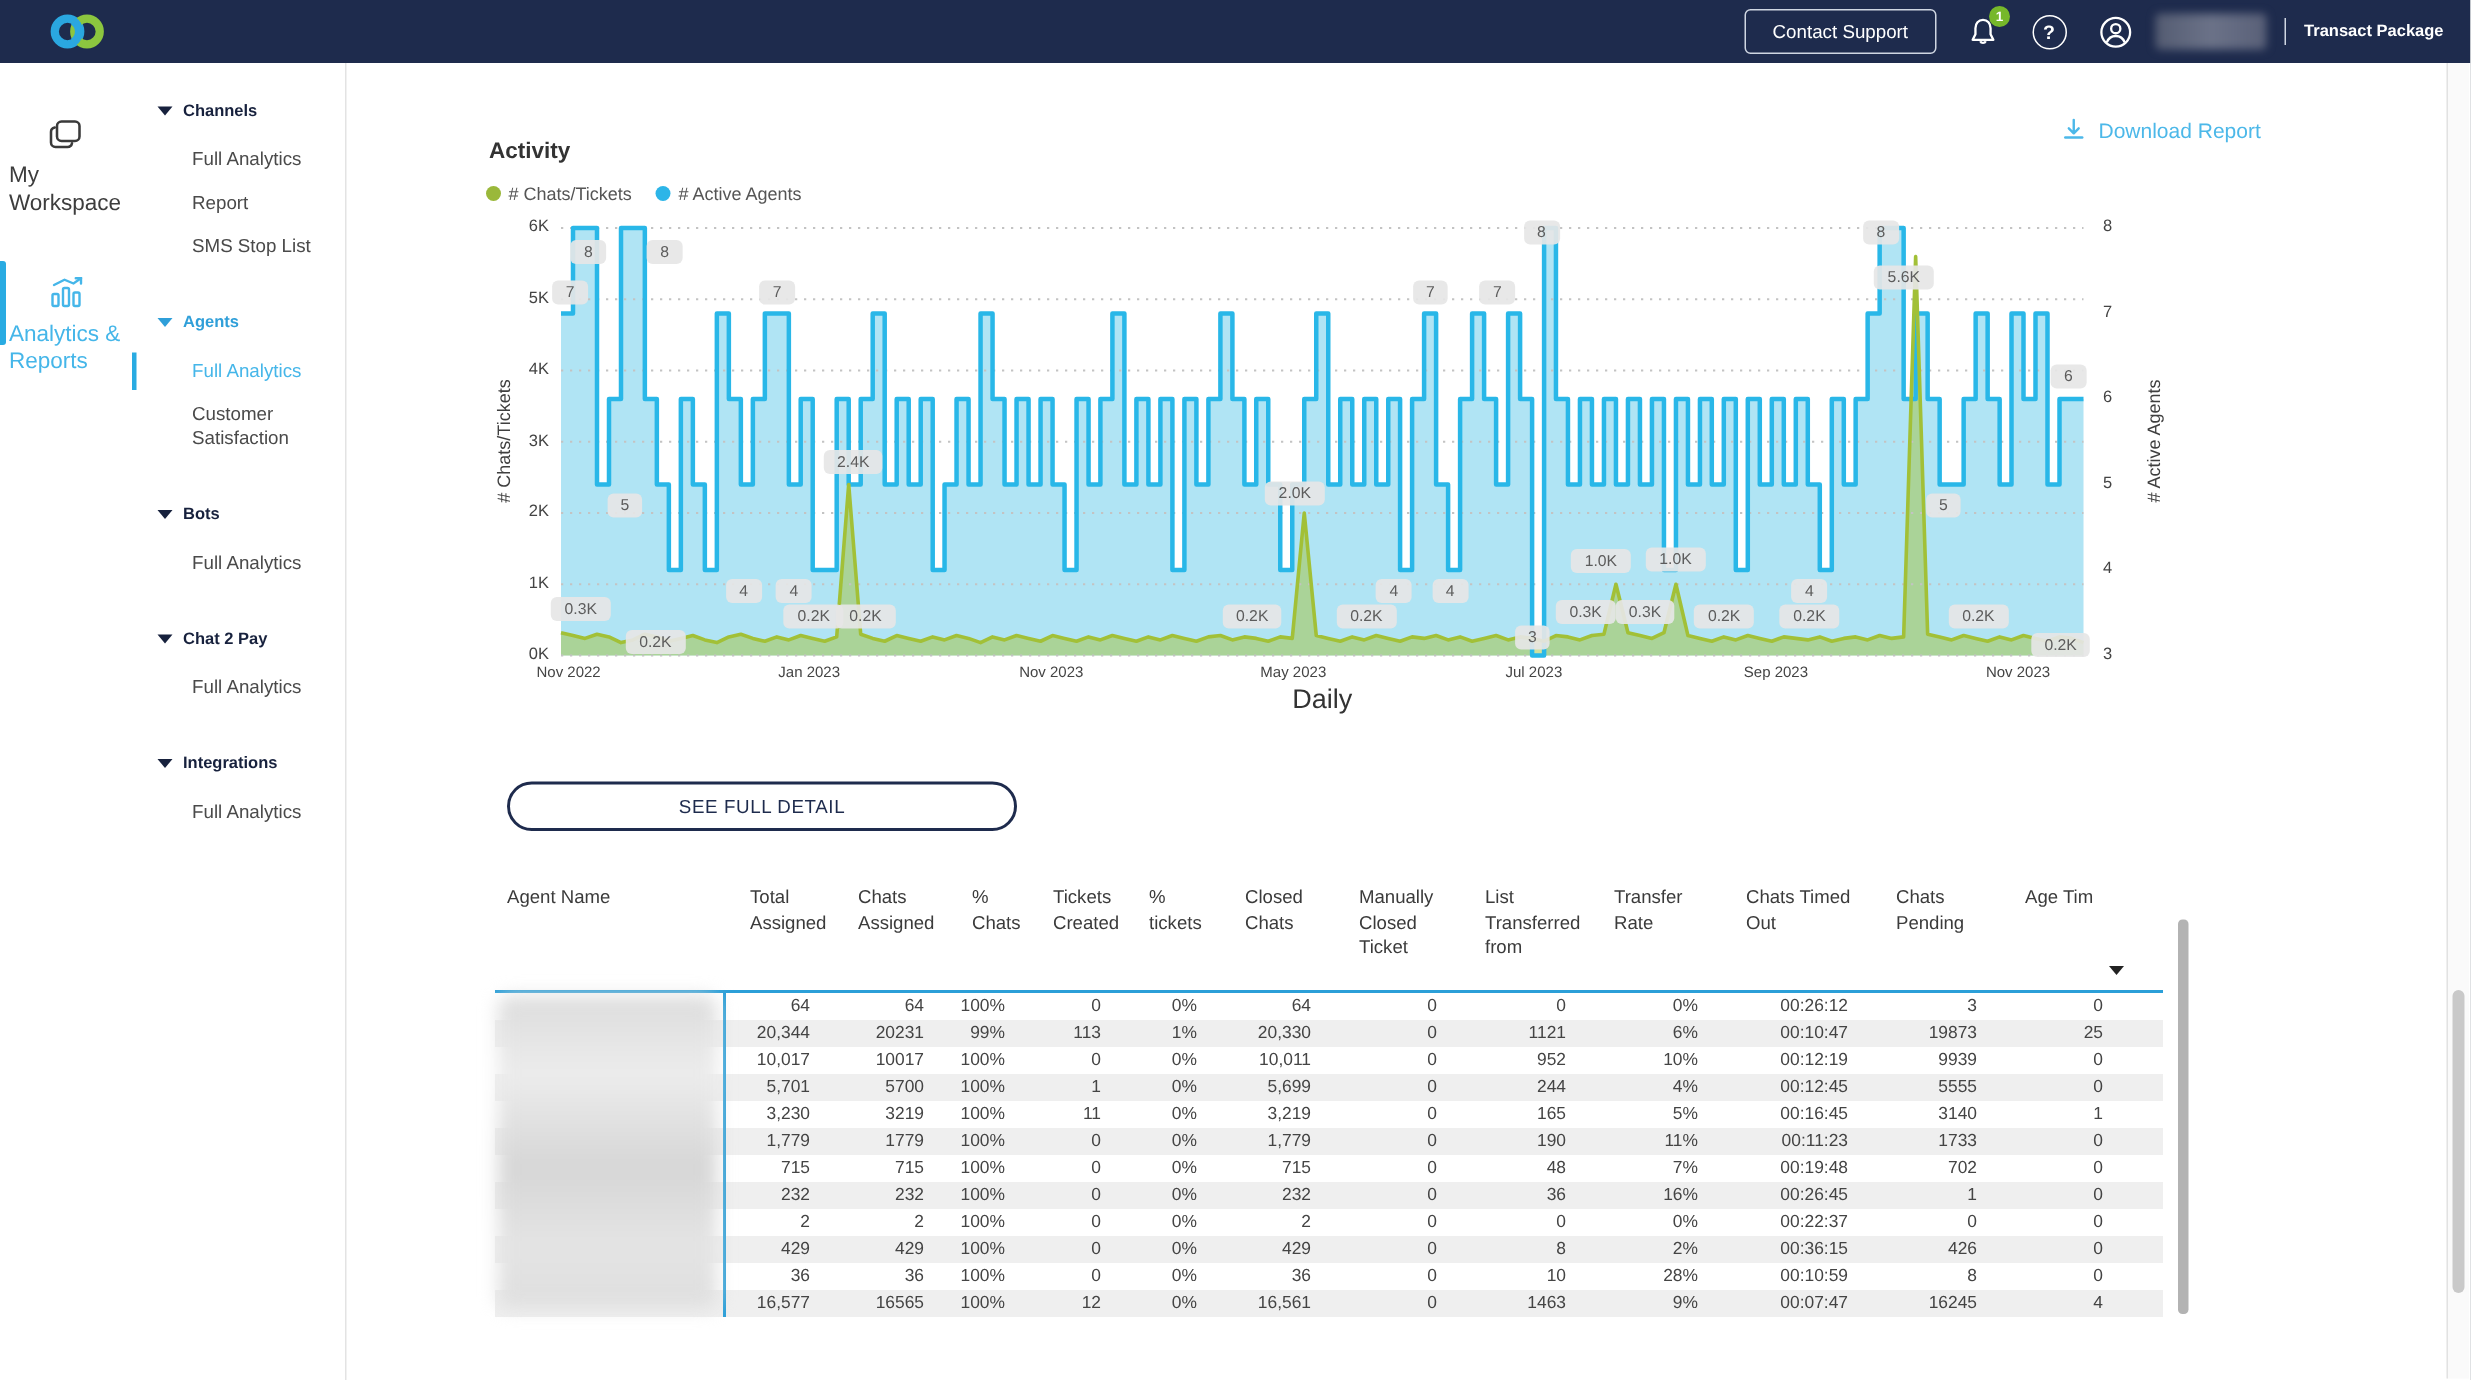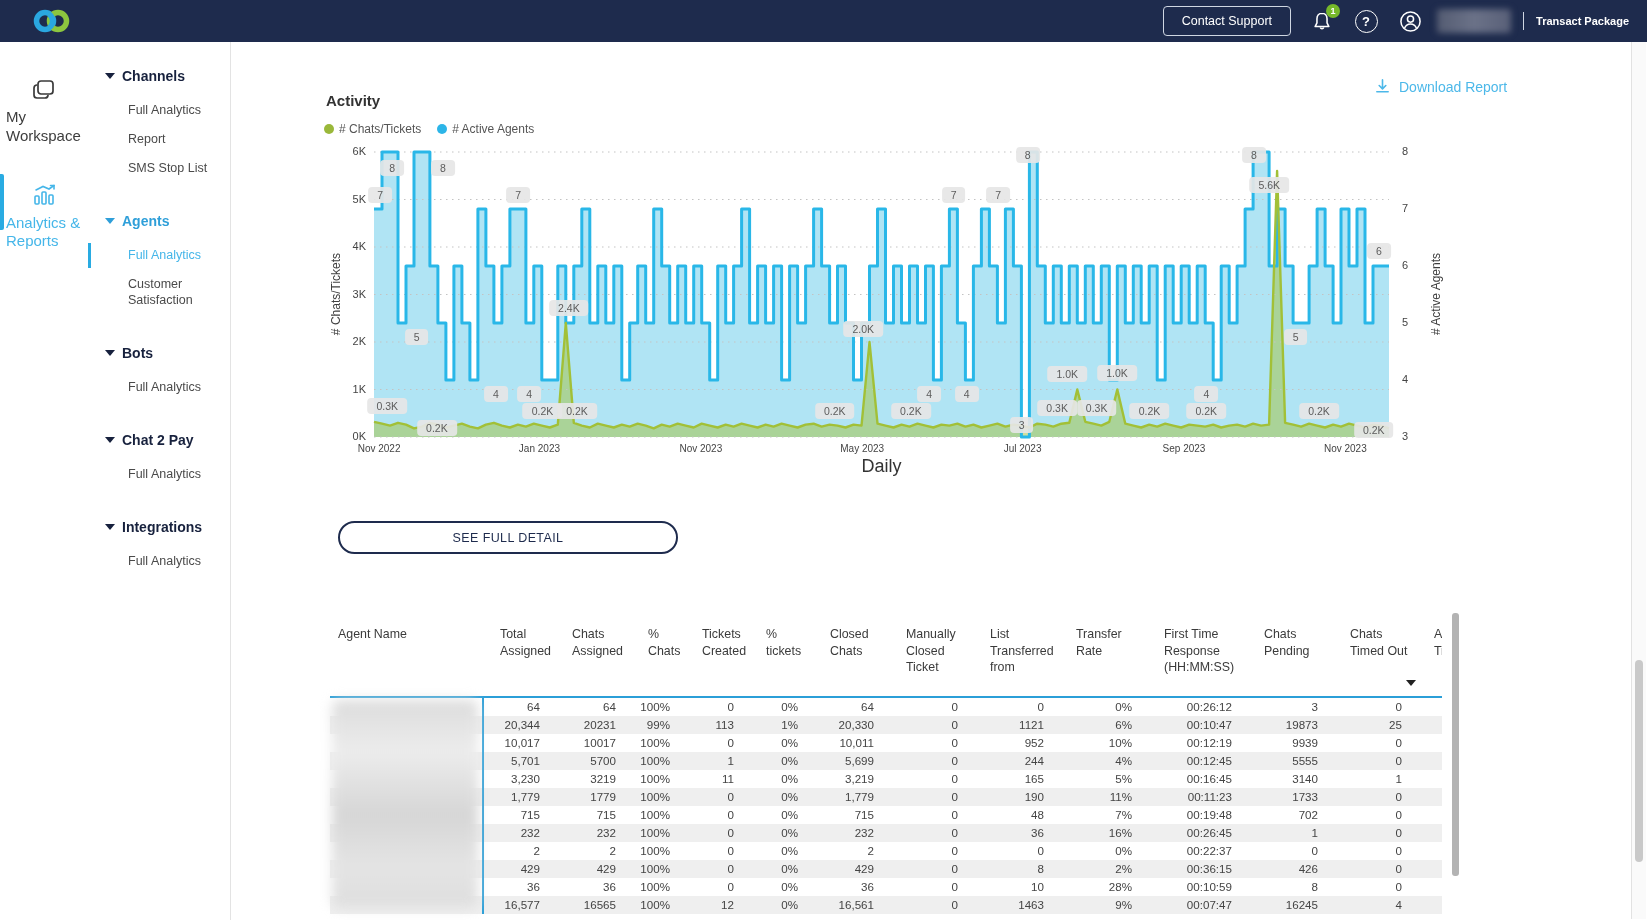--- a/index.html
+++ b/index.html
@@ -28,21 +28,21 @@
   .rail-item{position:relative;margin-top:36px;display:flex;flex-direction:column;align-items:center;gap:6px;cursor:pointer;}
   .rail-item .rlabel{font-size:15px;color:#3d3d3d;text-align:left;line-height:1.25;width:76px;}
   .rail-item.active .rlabel{color:#45b6e9;}
   .rail-accent{position:absolute;left:0;top:-8px;width:4px;height:56px;background:#29abe2;border-radius:0 2px 2px 0;}
 
   
   .menu{position:absolute;left:88px;top:42px;bottom:0;width:142px;background:#fff;border-right:1px solid #e3e3e3;
     padding-top:26px;z-index:20;}
   .nav-section{margin-bottom:30px;}
   .nav-header{display:flex;align-items:center;gap:7px;padding-left:17px;margin-bottom:12px;cursor:pointer;}
-  .nav-header .hlabel{font-size:14px;font-weight:bold;color:#17213d;}
+  .nav-header .hlabel{font-size:11px;font-weight:bold;color:#17213d;}
   .caret{width:0;height:0;border-left:5px solid transparent;border-right:5px solid transparent;border-top:6px solid #17213d;}
   .nav-header.active .hlabel{color:#2f9fd9;}
   .nav-header.active .caret{border-top-color:#2f9fd9;}
   .nav-item{position:relative;padding:6px 0 6px 40px;font-size:12.5px;color:#4a4a4a;cursor:pointer;line-height:1.35;width:96px;}
   .nav-item.active{color:#45b6e9;}
   .nav-item.active::before{content:"";position:absolute;left:0;top:2px;bottom:2px;width:3px;background:#29abe2;}
 
   
   .content{position:absolute;left:230px;top:42px;right:0;bottom:0;background:#fff;padding-left:21px;}
   .page-title{position:absolute;left:96px;top:50px;font-size:15px;font-weight:bold;color:#333;margin:0;}
@@ -60,21 +60,21 @@
   .y-tick-left{position:absolute;left:96px;width:40px;text-align:right;font-size:11px;color:#444;}
   .y-tick-right{position:absolute;left:1172px;width:30px;text-align:left;font-size:11px;color:#444;}
   .axis-label{position:absolute;width:200px;text-align:center;font-size:12px;color:#3f3f3f;transform:rotate(-90deg);}
   .x-title{position:absolute;left:144px;top:414px;width:1015px;text-align:center;font-size:18px;color:#333;}
 
   .detail-btn{position:absolute;left:108px;top:479px;width:340px;height:33px;background:#fff;
     border:2px solid #1e2b4d;border-radius:17px;color:#1e2b4d;font-family:inherit;font-size:12.5px;
     letter-spacing:.4px;cursor:pointer;}
 
   
-  .table{position:absolute;left:100px;top:544px;width:1112px;margin-top:36px;--cols:152px 72px 76px 54px 64px 64px 76px 84px 86px 88px 100px 86px 84px 1fr;}
+  .table{position:absolute;left:100px;top:544px;width:1112px;--cols:152px 72px 76px 54px 64px 64px 76px 84px 86px 88px 100px 86px 84px 1fr;}
   .thead{display:grid;grid-template-columns:var(--cols);height:74px;border-bottom:2px solid #2b9fd8;}
   .th{font-size:12.4px;color:#3b3b3b;line-height:1.35;padding:4px 4px 0 18px;overflow:hidden;}
   .th.first{padding-left:8px;}
   .tr{display:grid;grid-template-columns:var(--cols);height:18px;}
   .tr:nth-child(even){background:#efefef;}
   .td{font-size:11.6px;color:#444;text-align:right;padding-right:14px;line-height:18px;
     overflow:hidden;white-space:nowrap;}
   .td.name{text-align:left;padding-left:8px;}
   .vline{position:absolute;left:152px;top:74px;bottom:0;width:1.5px;background:#2b9fd8;}
   .tbody{position:relative;}
@@ -292,23 +292,22 @@
           <div class="th first">Agent Name</div>
           <div class="th">Total Assigned</div>
           <div class="th">Chats Assigned</div>
           <div class="th">% Chats</div>
           <div class="th">Tickets Created</div>
           <div class="th">% tickets</div>
           <div class="th">Closed Chats</div>
           <div class="th">Manually Closed Ticket</div>
           <div class="th">List Transferred from</div>
           <div class="th">Transfer Rate</div>
-          <div class="th">First Time Response (HH:MM:SS)</div>
+          <div class="th">Chats Timed Out</div>
           <div class="th">Chats Pending</div>
-          <div class="th">Chats Timed Out</div>
           <div class="th">Age Tim</div>
         </div>
       <div class="col-caret"></div>
       <div class="tbody" id="tbody">
           <div class="tr">
             <div class="td name"></div>
             <div class="td">64</div>
             <div class="td">64</div>
             <div class="td">100%</div>
             <div class="td">0</div>

